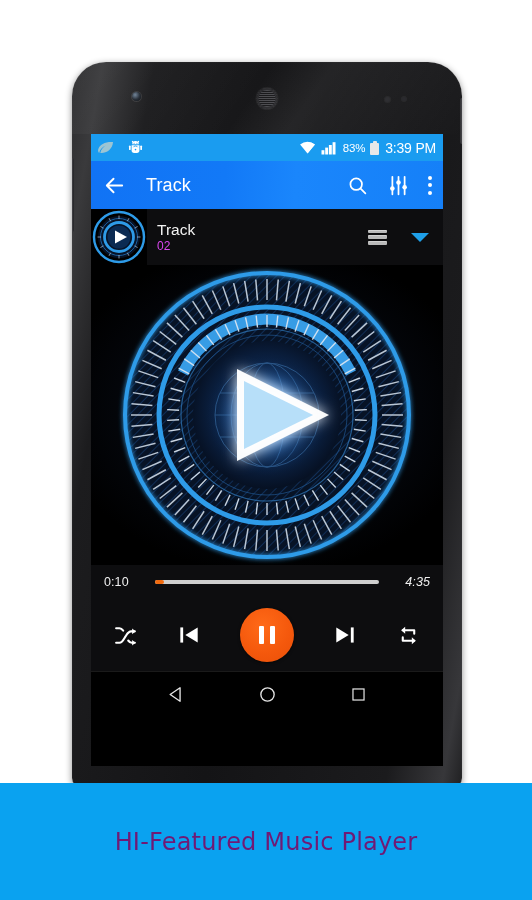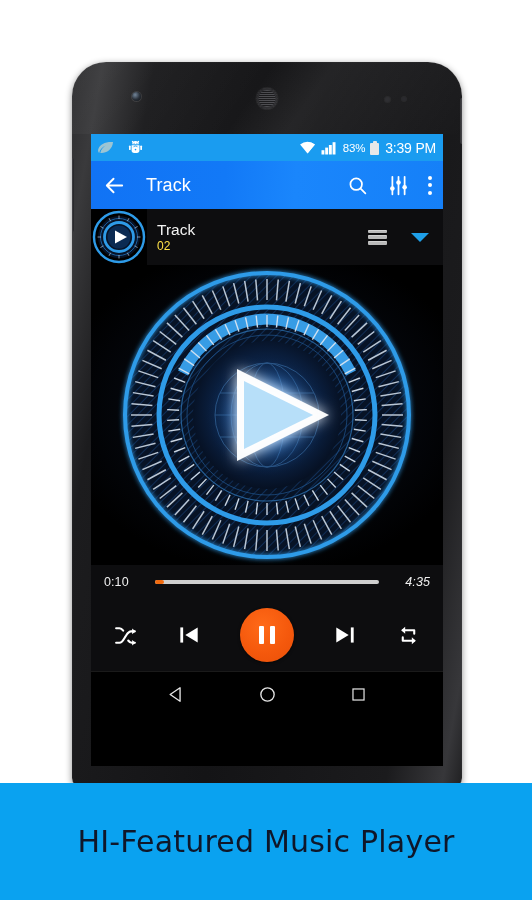--- a/index.html
+++ b/index.html
@@ -90,21 +90,21 @@
   .ic-more i{ display:block;width:4px;height:4px;border-radius:50%;background:#fff; }
 
   
   .nprow{
     height:56px; width:100%; background:#0d0d0f;
     display:flex; align-items:center; gap:0; padding-right:14px;
   }
   .np-art{ width:56px;height:56px; flex:0 0 56px; background:#000; position:relative; overflow:hidden; }
   .np-txt{ flex:1; padding-left:10px; display:flex; flex-direction:column; justify-content:center; gap:2px;}
   .np-title{ color:#f2f2f2; font-size:15.5px; line-height:17px; }
-  .np-sub{ color:#fde047; font-size:12px; line-height:13px; }
+  .np-sub{ color:#d946ef; font-size:12px; line-height:13px; }
   .np-list{ width:19px;height:15px; display:flex;flex-direction:column;justify-content:space-between;margin-right:24px;}
   .np-list i{ display:block;height:3.6px;width:100%;background:#b9b9b9;border-radius:1px;
     box-shadow:inset 0 1px 0 rgba(255,255,255,.35); }
   .np-caret{ width:0;height:0;border-left:9px solid transparent;border-right:9px solid transparent;border-top:9px solid #1e9fe8; }
 
   
   .artwrap{
     position:relative; width:100%; height:300px;
     background:radial-gradient(ellipse 60% 55% at 50% 48%, #0a1424 0%, #05080f 55%, #000 100%);
     overflow:hidden;
@@ -145,21 +145,21 @@
   }
   .navbar .ni{ display:flex;align-items:center;justify-content:center; }
 
   
   #banner{
     position:absolute; left:0; top:783px; width:532px; height:117px;
     background:#0aa2f0;
     display:flex; align-items:center; justify-content:center;
   }
   #banner .btxt{
-    color:#0f172a; font-size:30px; letter-spacing:.2px;
+    color:#701a75; font-size:24px; letter-spacing:.2px;
     font-family:"DejaVu Sans", sans-serif; font-weight:400;
   }
 </style>
 </head>
 <body>
 
 <div id="stage">
 
   <div id="phone">
 

